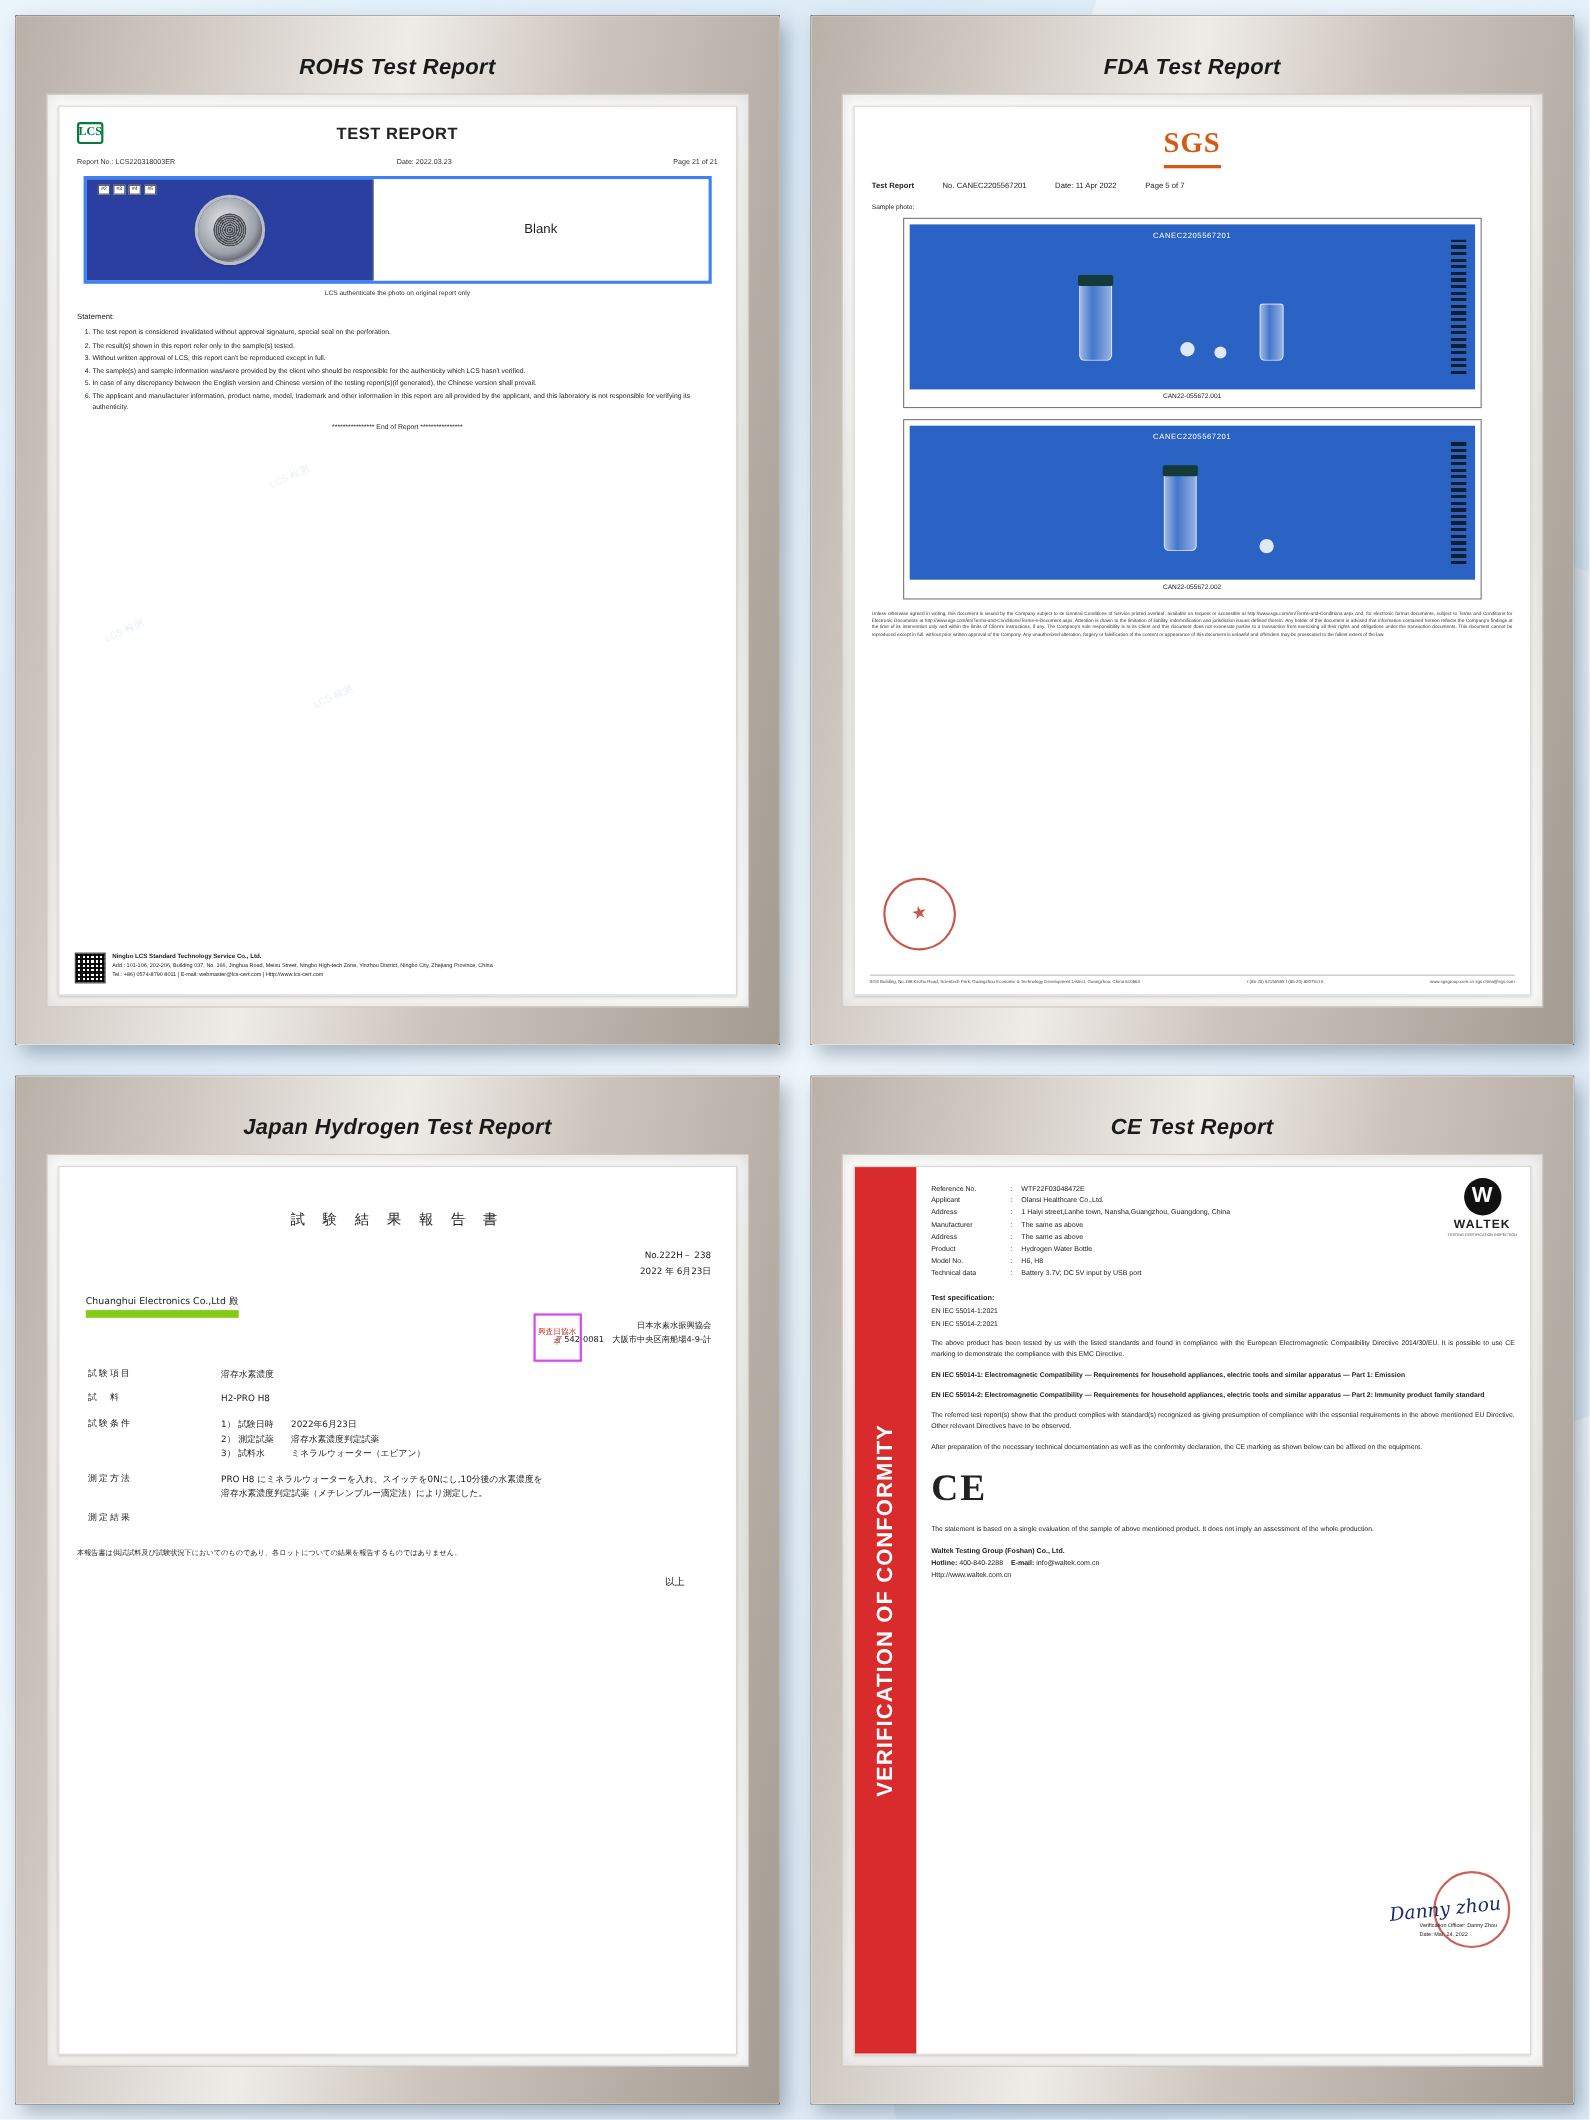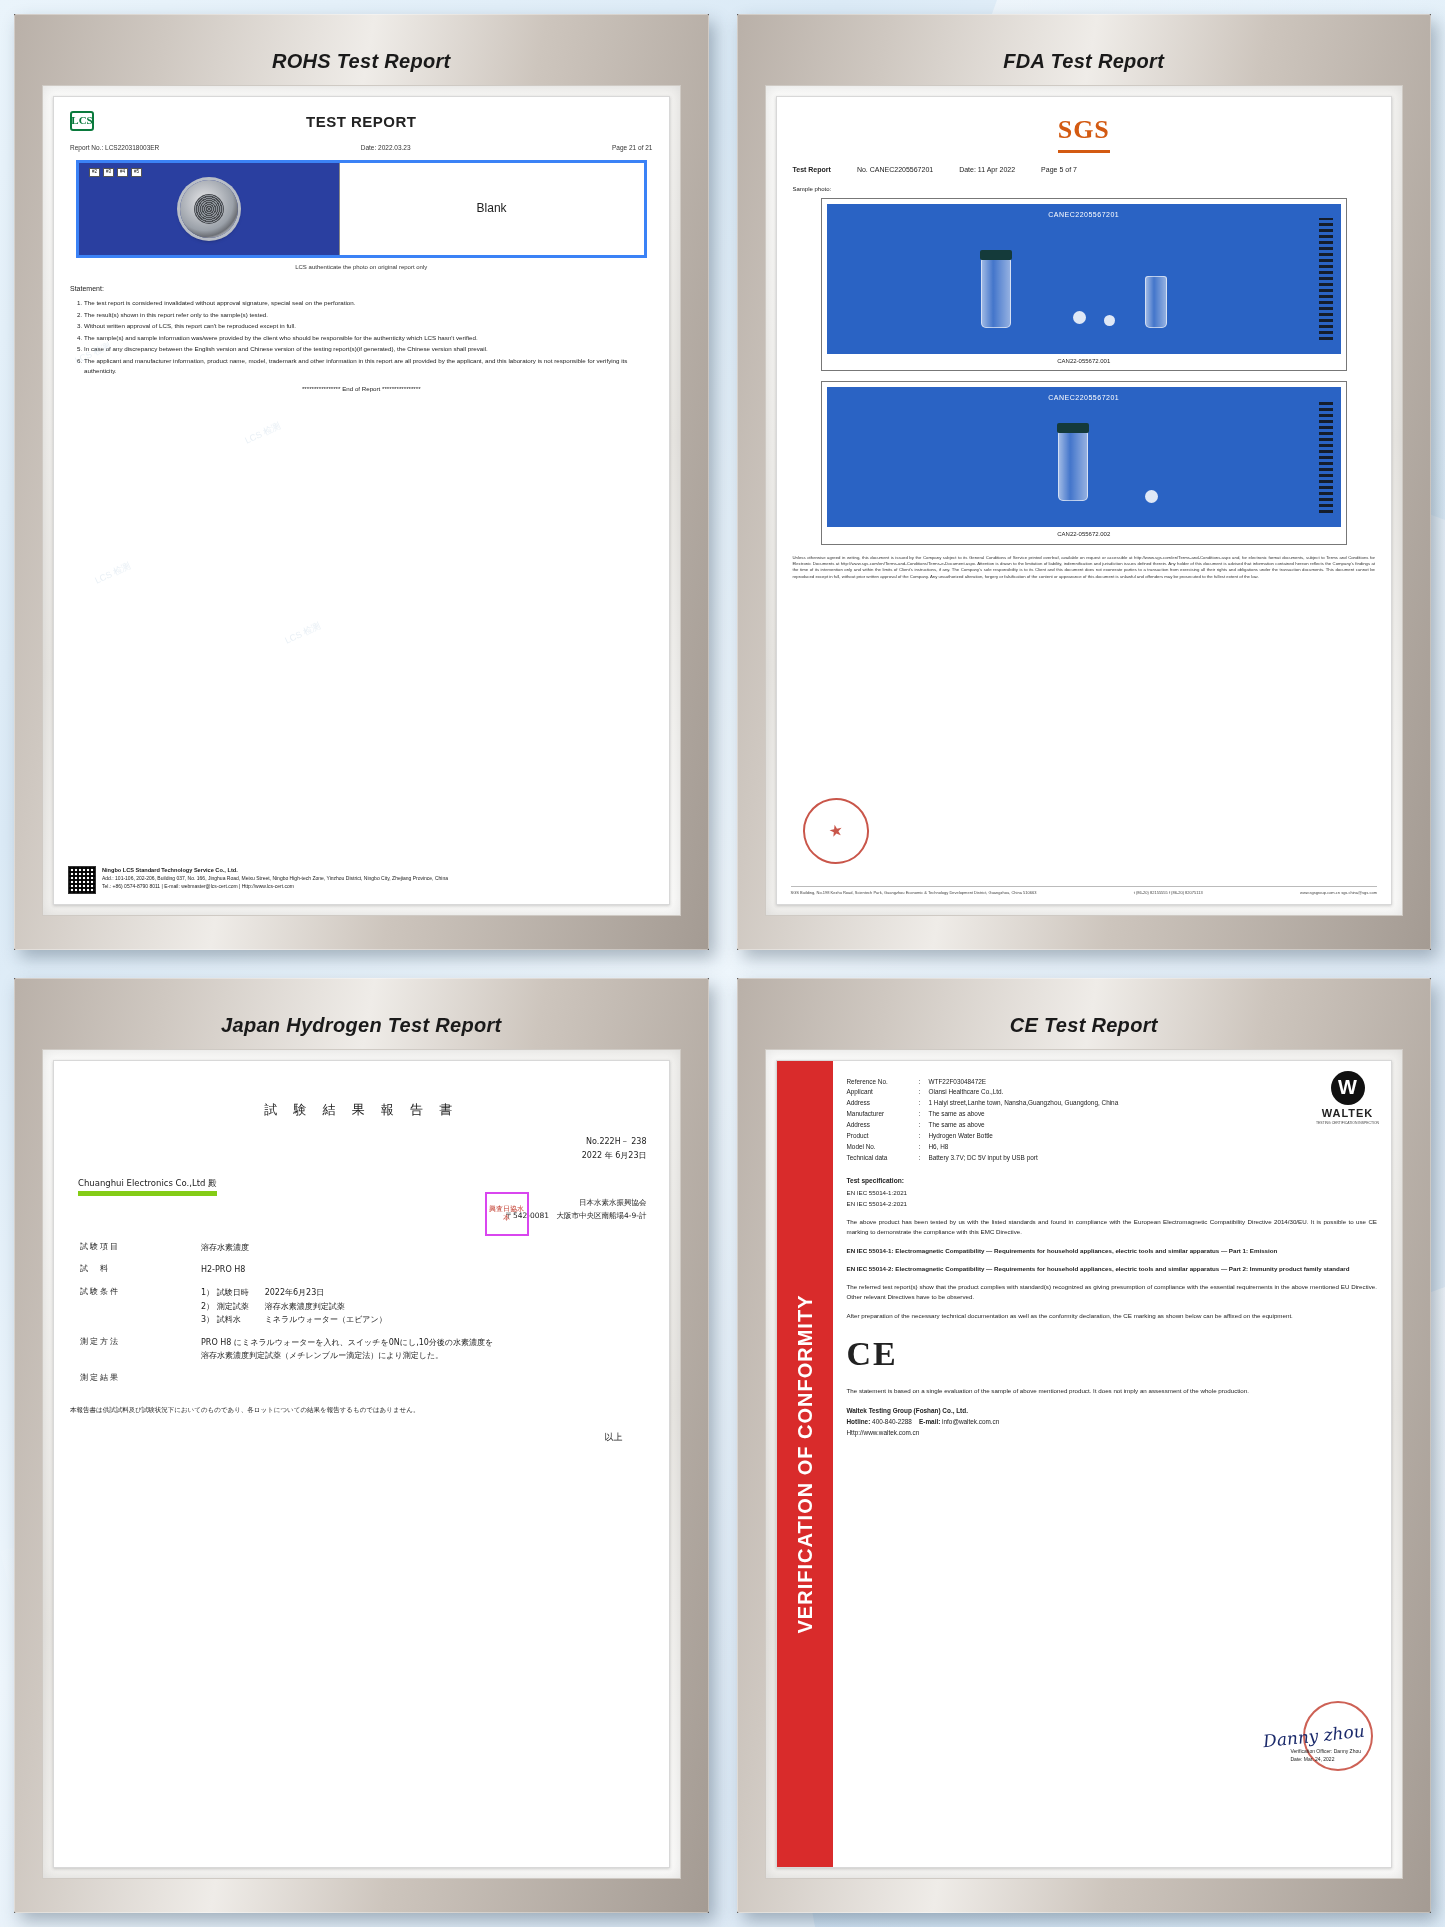--- a/index.html
+++ b/index.html
@@ -113,21 +113,21 @@
     border:2px solid #c0392b;color:#c0392b;display:flex;align-items:center;justify-content:center;
     font-size:5px;text-align:center;transform:rotate(-12deg);opacity:.85;}
   .stamp .star{font-size:16px;}
   .fda-foot{position:absolute;left:14px;right:14px;bottom:8px;font-size:4px;color:#444;
     display:flex;justify-content:space-between;border-top:1px solid #bbb;padding-top:3px;}
 
   
   .jp{font-family:"DejaVu Sans", sans-serif;}
   .jp-title{text-align:center;font-size:13px;letter-spacing:6px;margin:26px 0 16px 0;}
   .jp-no{text-align:right;font-size:8px;line-height:1.7;margin-right:6px;}
-  .jp-to{margin:14px 0 0 8px;font-size:8.5px;border-bottom:5px solid #84cc16;display:inline-block;padding-bottom:2px;}
+  .jp-to{margin:14px 0 0 8px;font-size:8.5px;border-bottom:7px solid #84cc16;display:inline-block;padding-bottom:2px;}
   .jp-org{text-align:right;font-size:7.5px;line-height:1.8;margin-right:6px;position:relative;}
   .jp-seal{position:absolute;right:118px;top:-4px;width:40px;height:40px;border:2px solid #d946ef;
     color:#c0392b;font-size:7px;display:flex;align-items:center;justify-content:center;text-align:center;line-height:1.2;}
   .jp-tbl{margin:18px 0 0 10px;font-size:8px;}
   .jp-tbl .r{display:flex;margin-bottom:9px;gap:47px;}
   .jp-tbl .k{width:74px;flex:0 0 74px;letter-spacing:2px;}
   .jp-tbl .v{flex:1;line-height:1.7;}
   .res-wrap{margin:8px 0 0 62px;}
   .res-cap{text-align:center;font-size:7.5px;width:150px;}
   .res-tbl{border-collapse:collapse;font-size:8px;}

